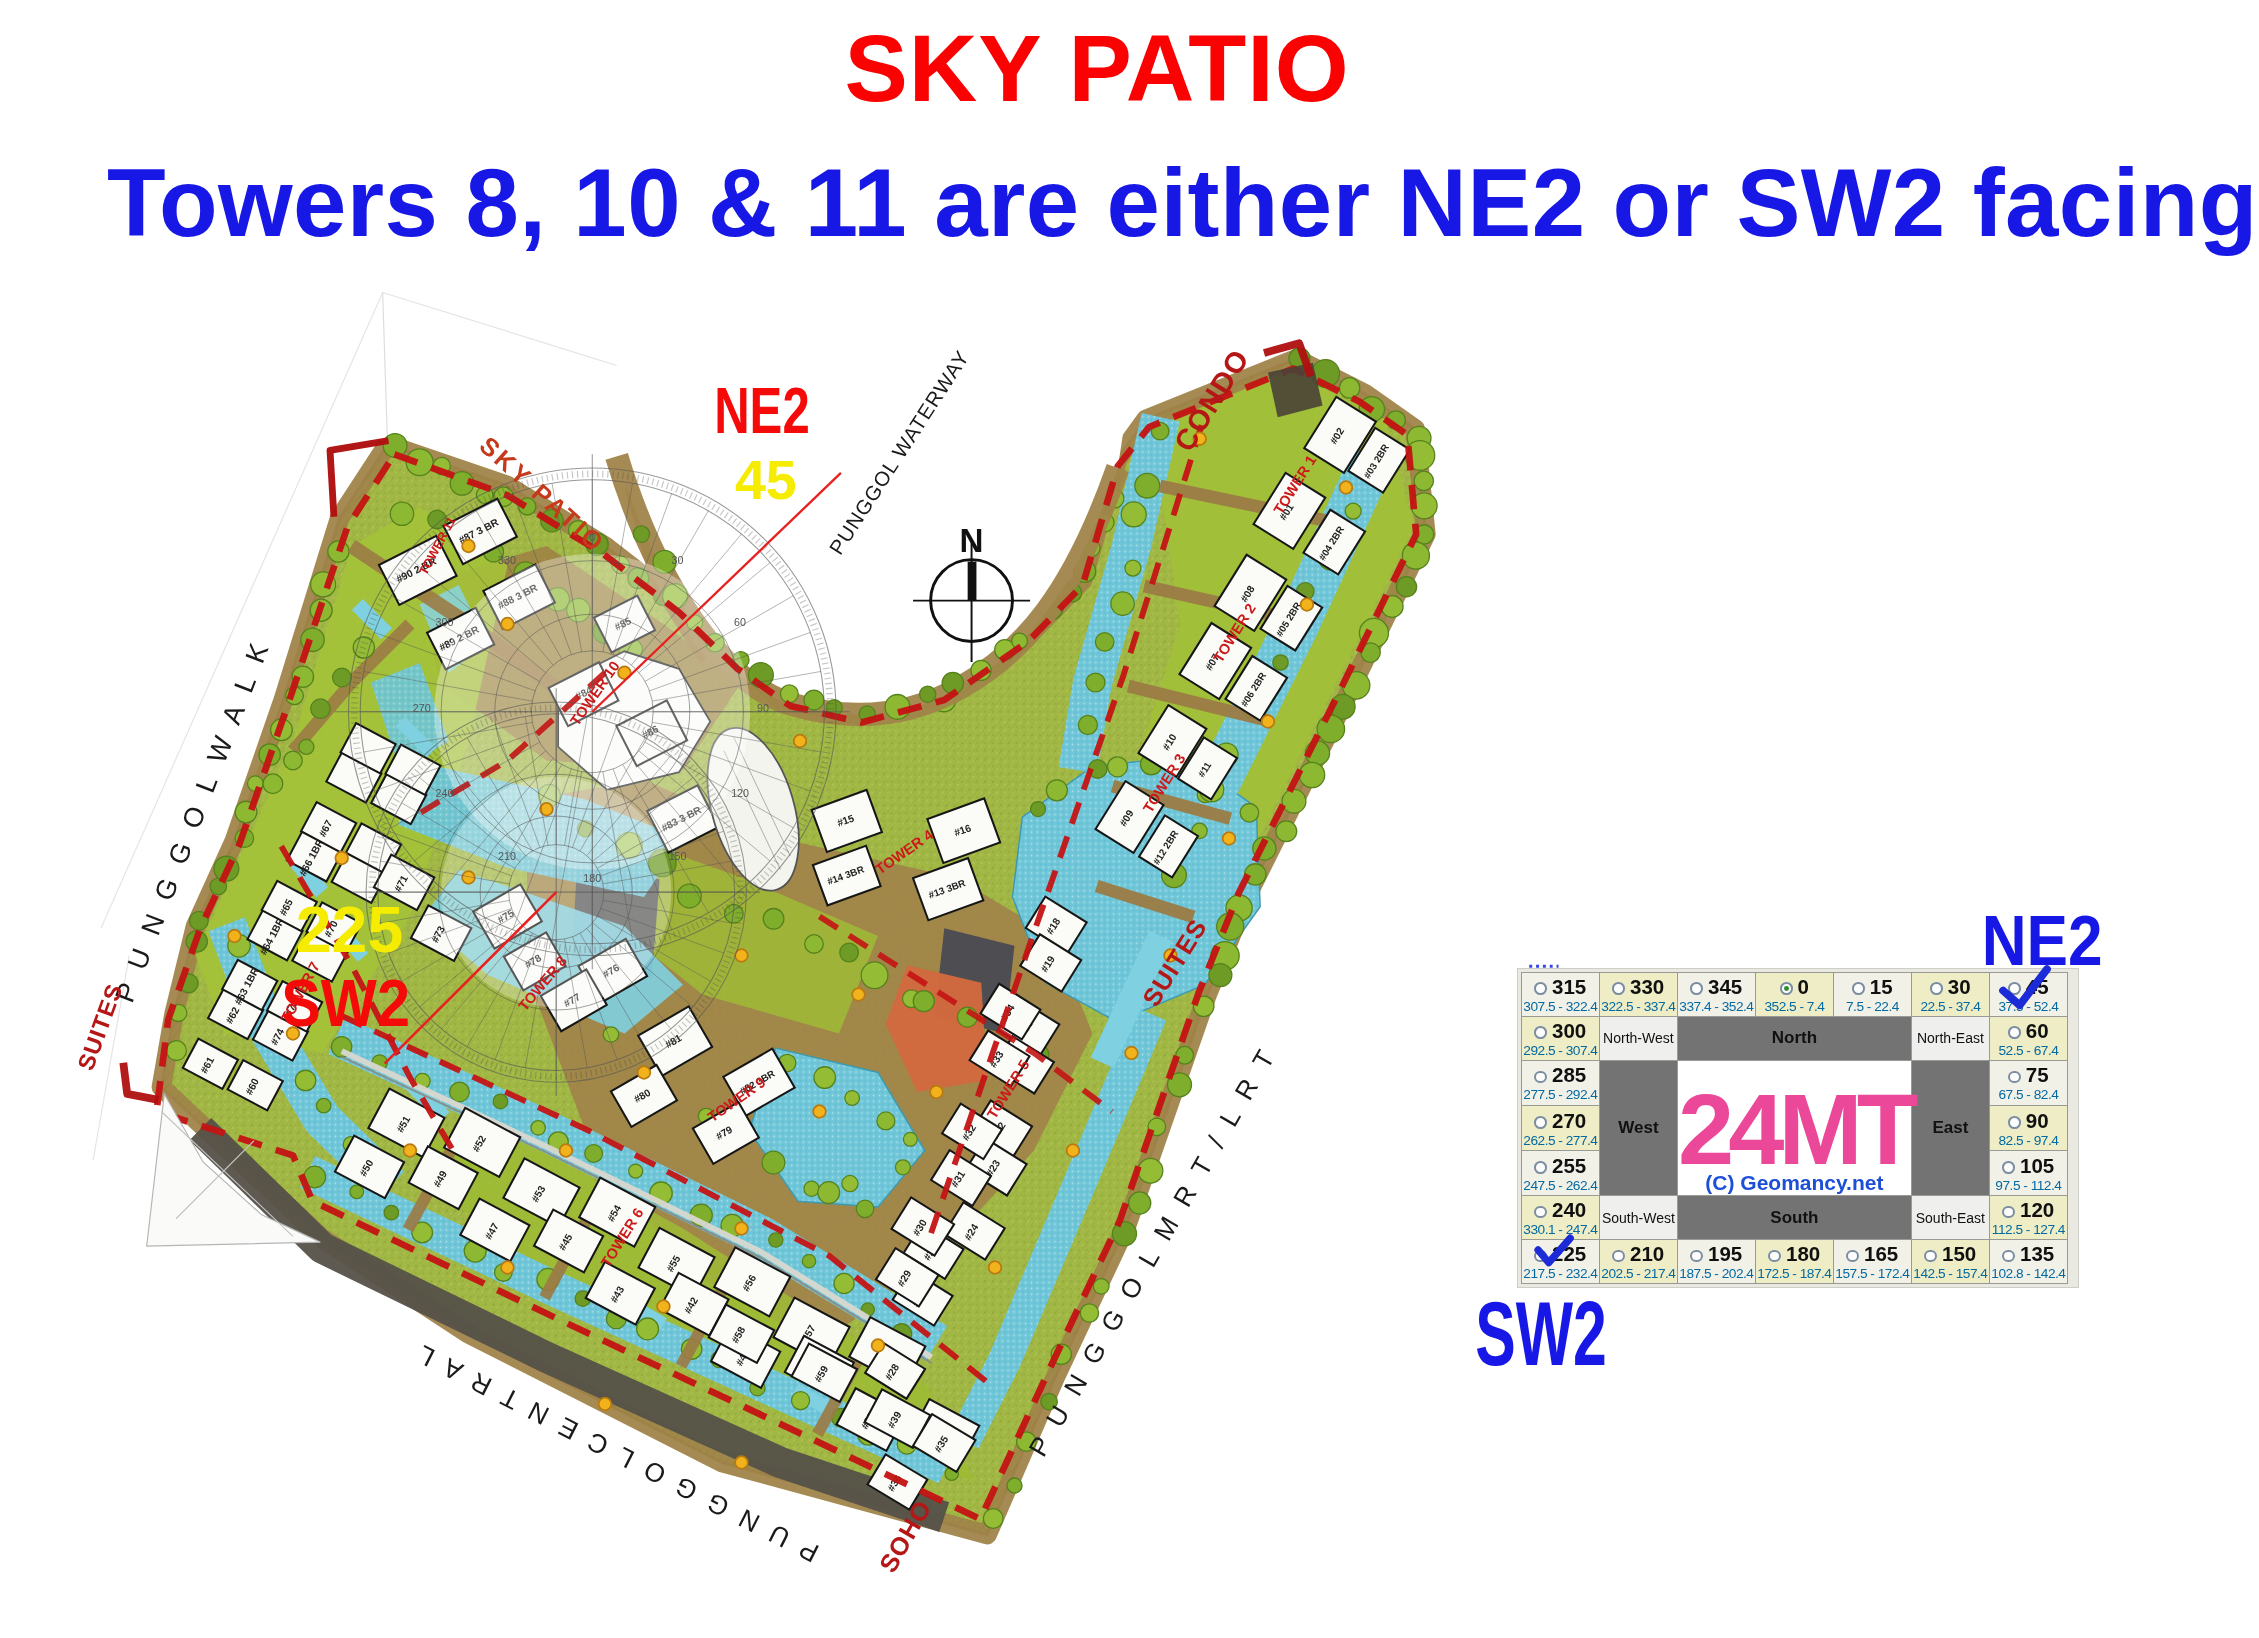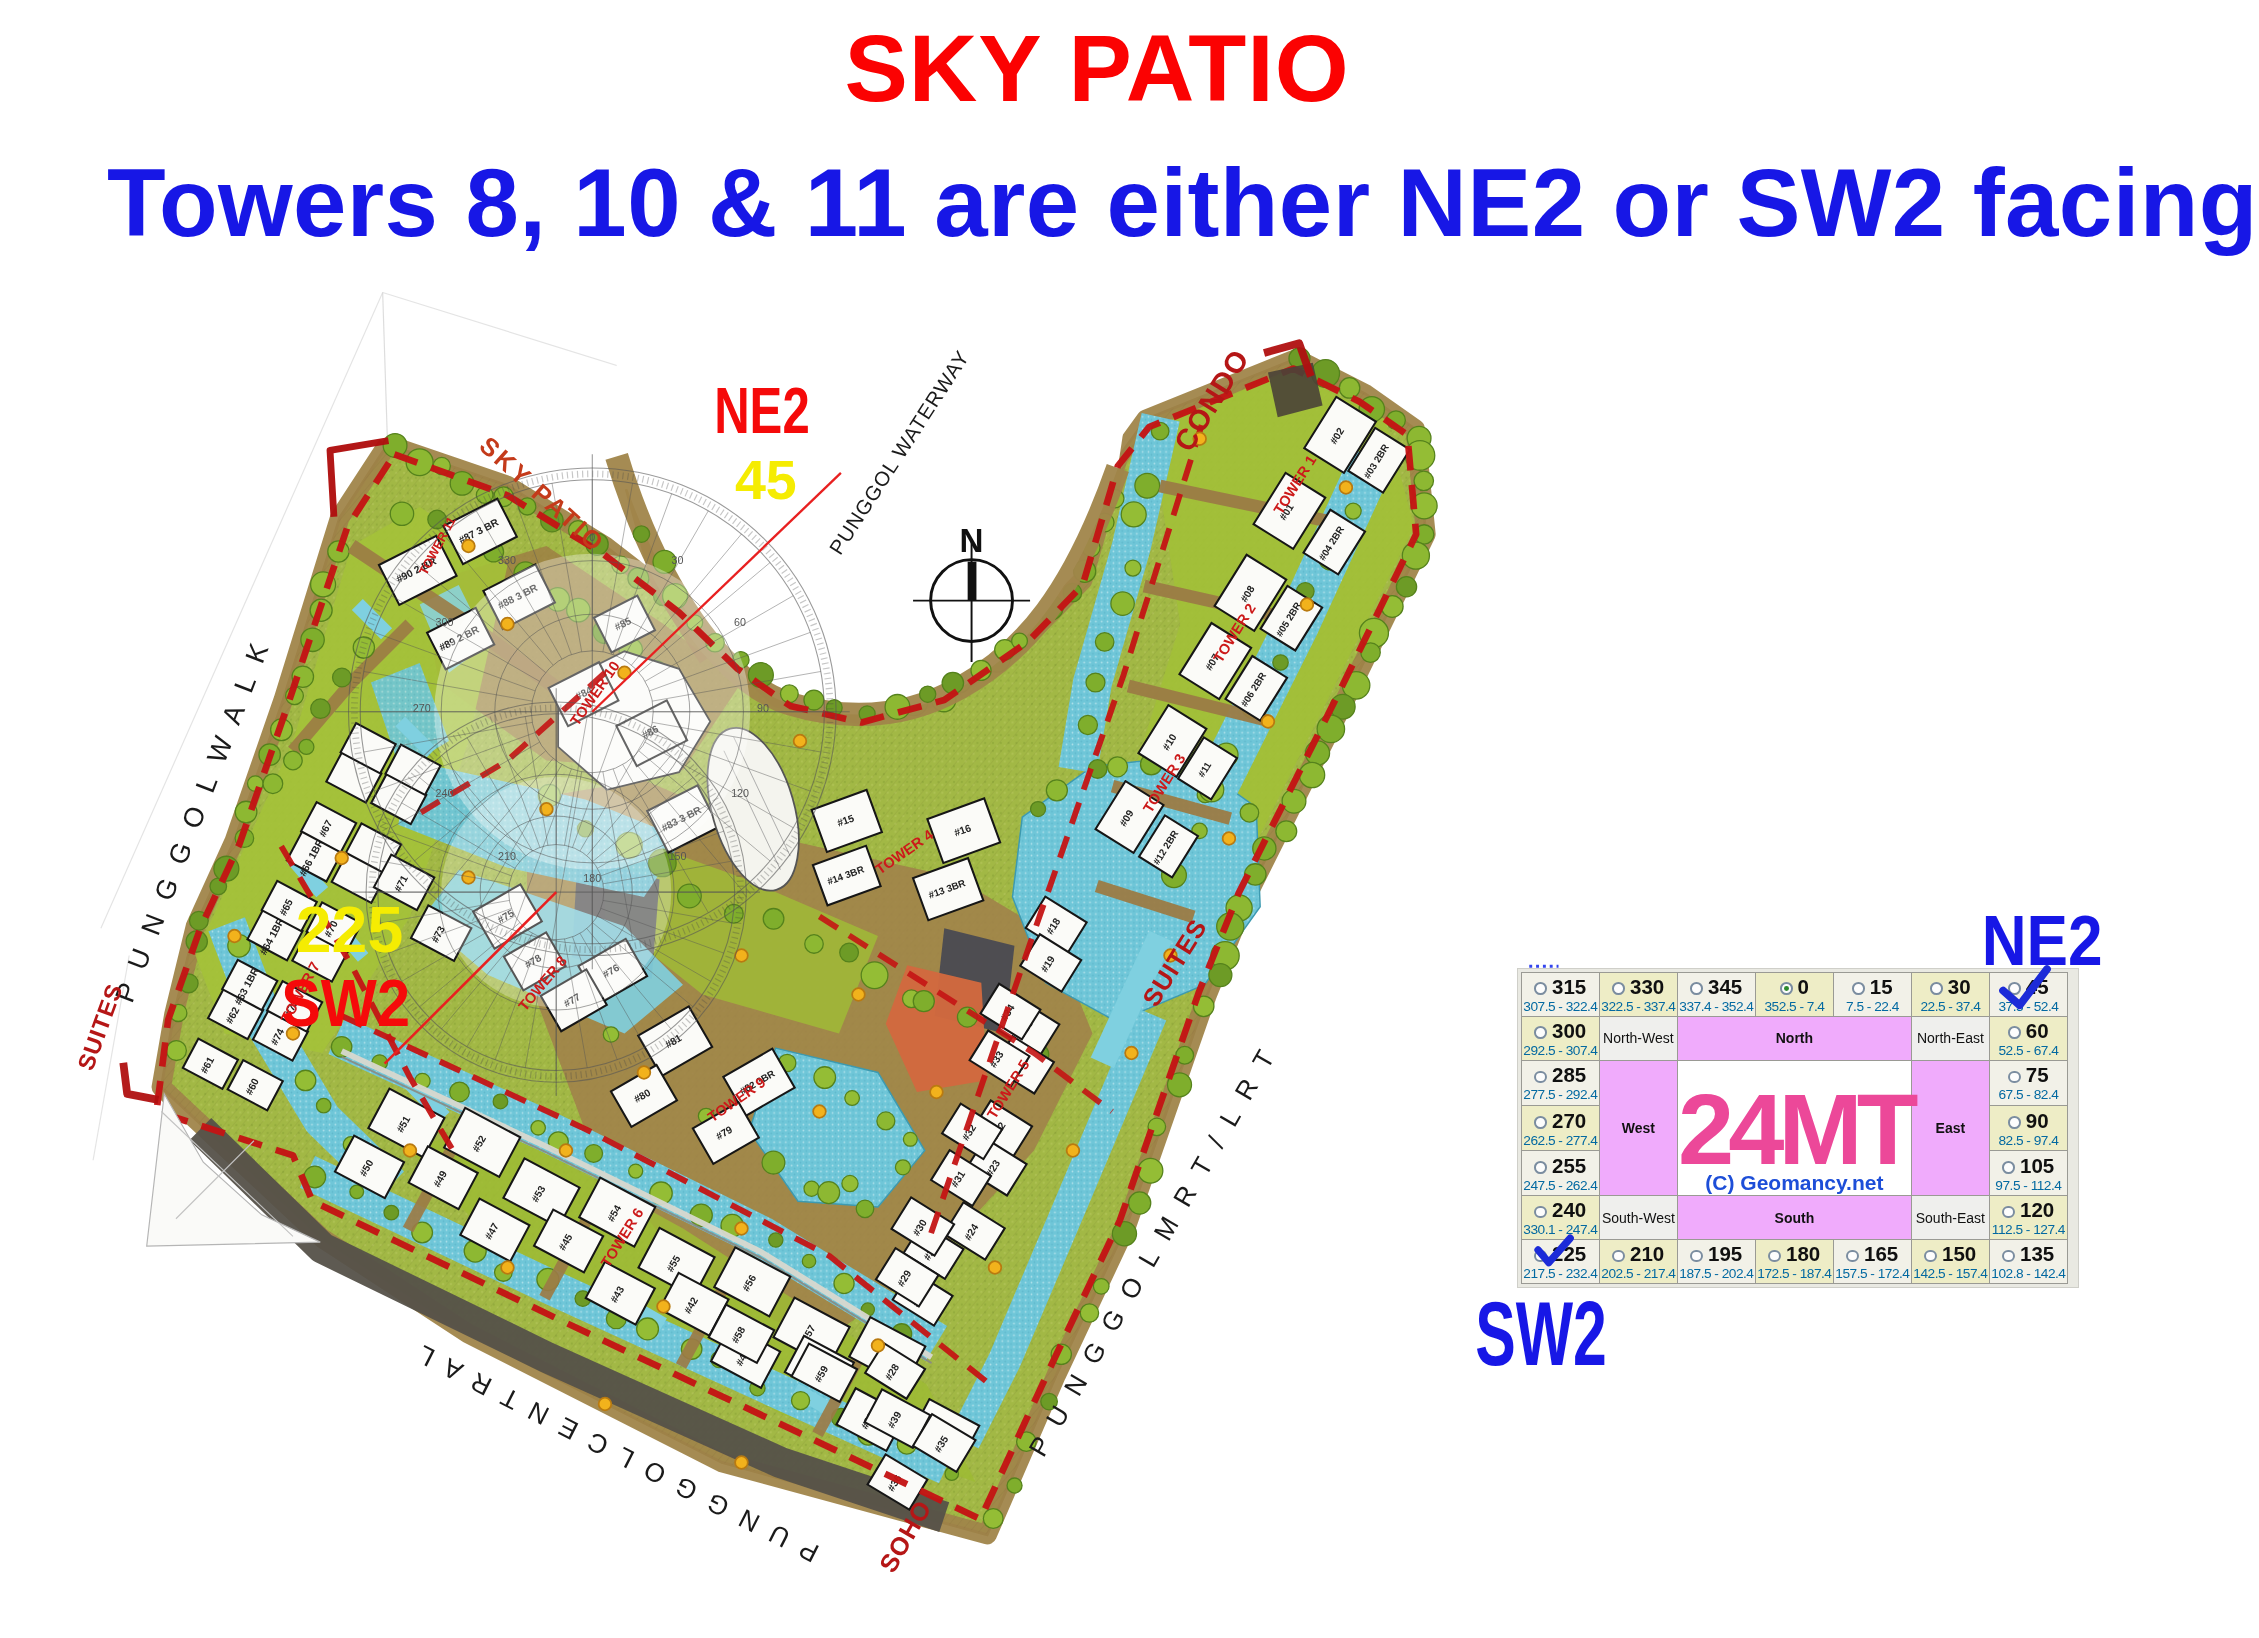--- a/index.html
+++ b/index.html
@@ -2,21 +2,21 @@
 <html><head><meta charset="utf-8">
 <style>
 html,body{margin:0;padding:0;background:#ffffff;width:2260px;height:1638px;overflow:hidden;}
 body{font-family:"Liberation Sans", sans-serif;position:relative;}
 .abs{position:absolute;}
 table.dir{border-collapse:collapse;table-layout:fixed;background:#f1f0e6;}
 table.dir td{border:1px solid #9a9a94;text-align:center;vertical-align:middle;padding:0;white-space:nowrap;}
 td.pale{background:#f2f1e8;}
 td.yel{background:#eeedc6;}
 td.dlight{background:#efefed;font-size:14px;color:#111;}
-td.dgray{background:#f0abfc;font-weight:bold;font-size:14px;color:#111;}
+td.dgray{background:#737373;font-weight:bold;font-size:17px;color:#111;}
 .num{font-weight:bold;font-size:20.5px;color:#101010;}
 .rng{font-size:13.7px;color:#0369a1;margin-top:0;letter-spacing:-0.5px;}
 .radio{display:inline-block;width:12.7px;height:12.7px;border-radius:50%;border:2px solid #7b8da0;background:#fdfdfd;vertical-align:-1px;margin-right:4.9px;box-sizing:border-box;}
 .radio.sel{background:#fdfdfd;position:relative;}
 .radio.sel:after{content:"";position:absolute;left:2px;top:2px;width:4.9px;height:4.9px;border-radius:50%;background:#2e8b2e;}
 </style></head><body>
 
 <div class="abs" style="left:-33px;top:13.7px;width:2260px;text-align:center;font-size:95px;font-weight:bold;color:#fb0202;letter-spacing:1px;">SKY PATIO</div>
 
 <div class="abs" style="left:107px;top:148px;width:2158px;font-size:96px;font-weight:bold;color:#1717e6;white-space:nowrap;letter-spacing:0.4px;">Towers 8, 10 &amp; 11 are either NE2 or SW2 facing</div>

